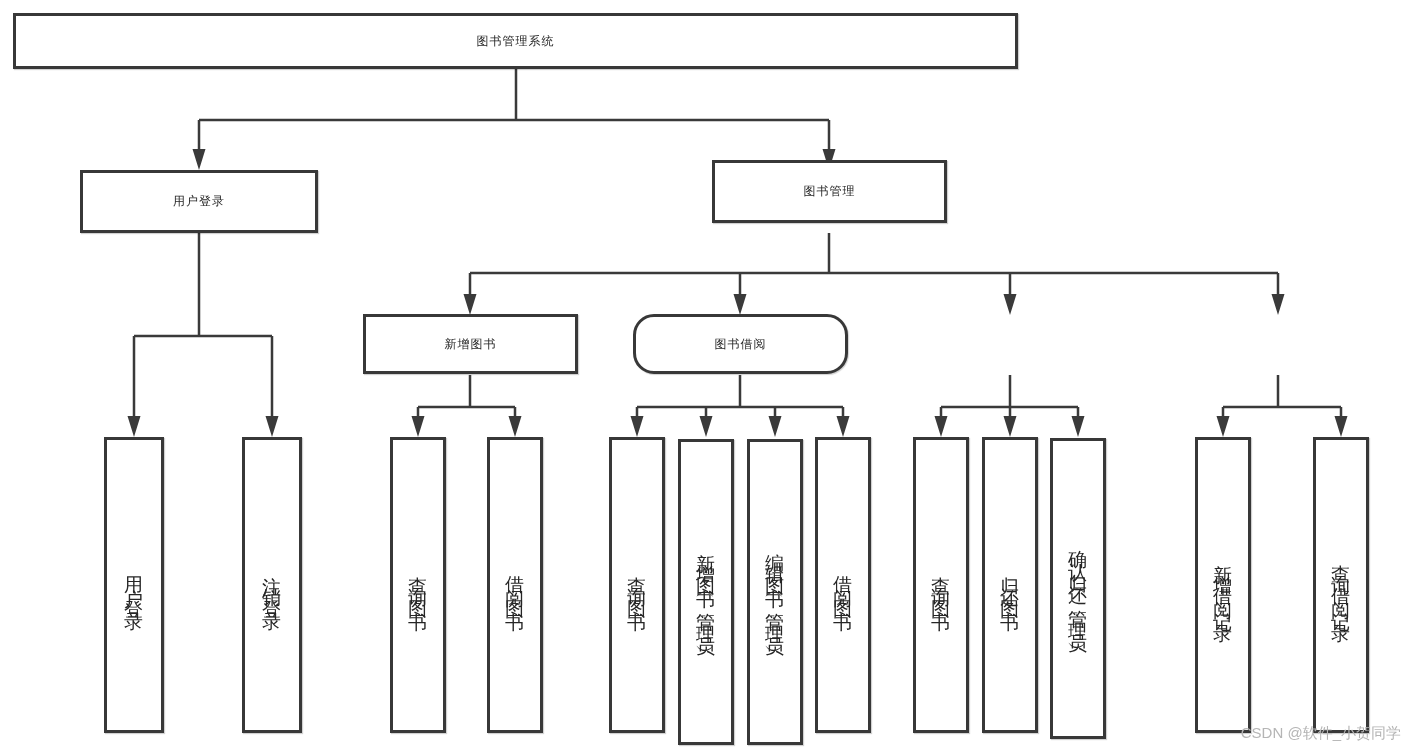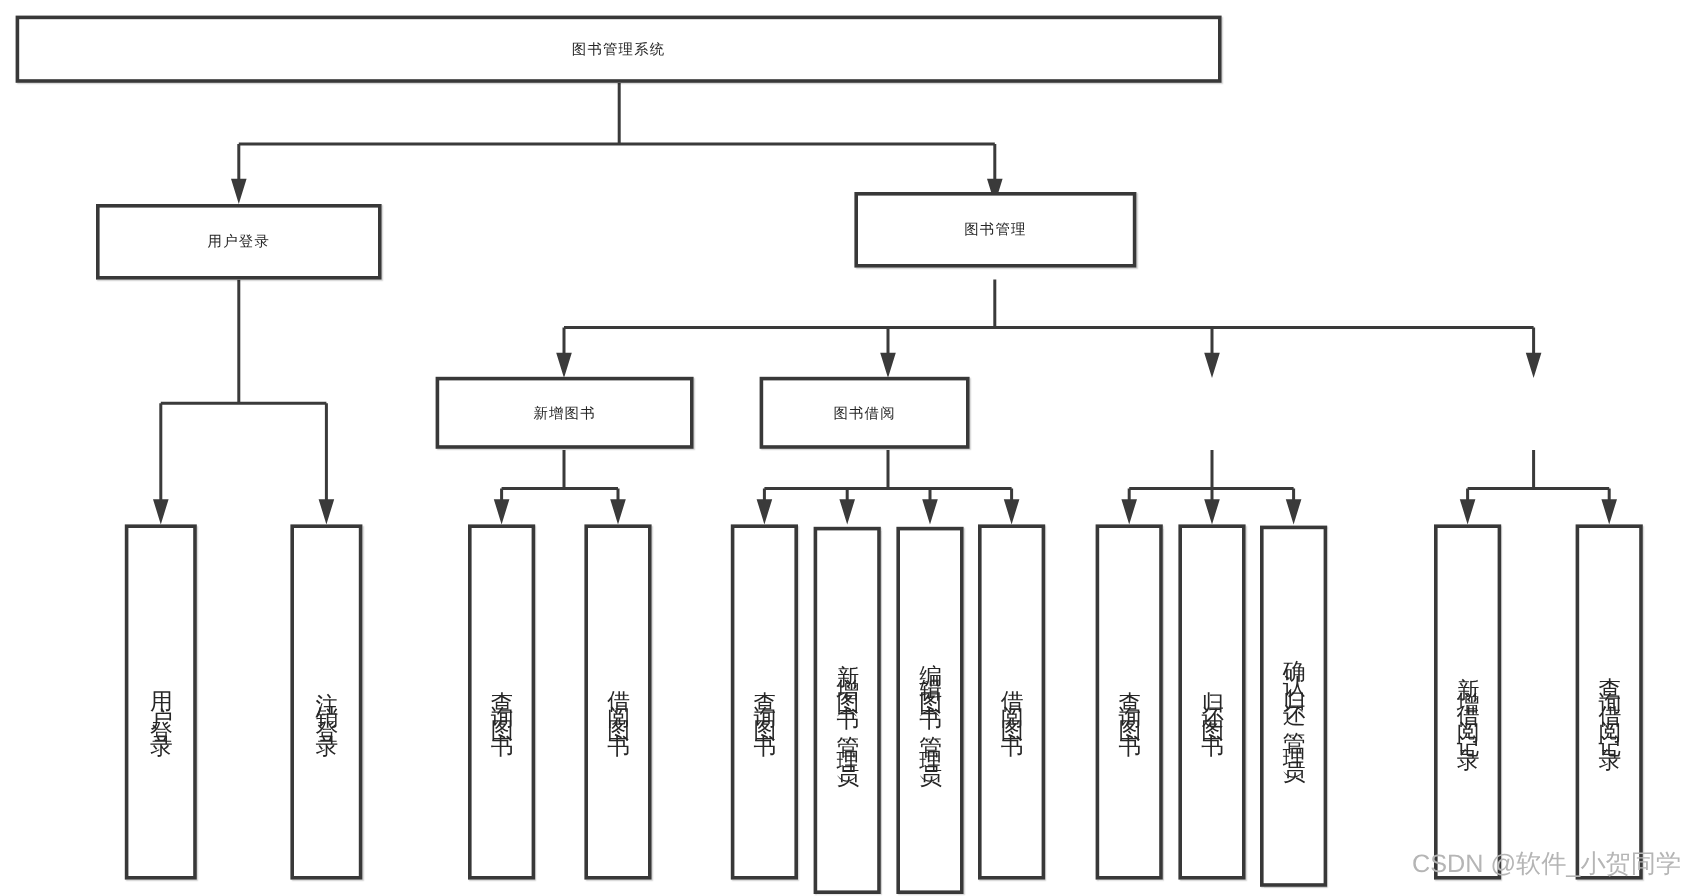--- a/index.html
+++ b/index.html
@@ -60,23 +60,23 @@
     writing-mode: vertical-rl;
     text-orientation: mixed;
     font-size: 19px;
     letter-spacing: 12px;
     line-height: 1;
     color: var(--text);
     white-space: nowrap;
   }
   .watermark {
     position: absolute;
-    top: 706px;
+    top: 724px;
     right: 4px;
-    font-size: 21px;
+    font-size: 15px;
     color: var(--watermark);
     white-space: nowrap;
   }
 </style>
 </head>
 <body>
 
 <div class="canvas">
 
   <svg class="connectors" viewBox="0 0 1405 747" xmlns="http://www.w3.org/2000/svg">
@@ -109,21 +109,21 @@
   <div class="box" style="left:80px; top:170px; width:238px; height:63px;">
     <span class="hlabel">用户登录</span>
   </div>
   <div class="box" style="left:712px; top:160px; width:235px; height:63px;">
     <span class="hlabel">图书管理</span>
   </div>
 
   <div class="box" style="left:363px; top:314px; width:215px; height:60px;">
     <span class="hlabel">新增图书</span>
   </div>
-  <div class="box" style="left:633px; top:314px; width:175px; height:60px;">
+  <div class="box" style="left:633px; top:314px; width:215px; height:60px;border-radius:21px;">
     <span class="hlabel">图书借阅</span>
   </div>
 
   <div class="box" style="left:104px; top:437px; width:60px; height:296px;">
     <span class="vtext">用户登录</span>
   </div>
   <div class="box" style="left:242px; top:437px; width:60px; height:296px;">
     <span class="vtext">注销登录</span>
   </div>
 

